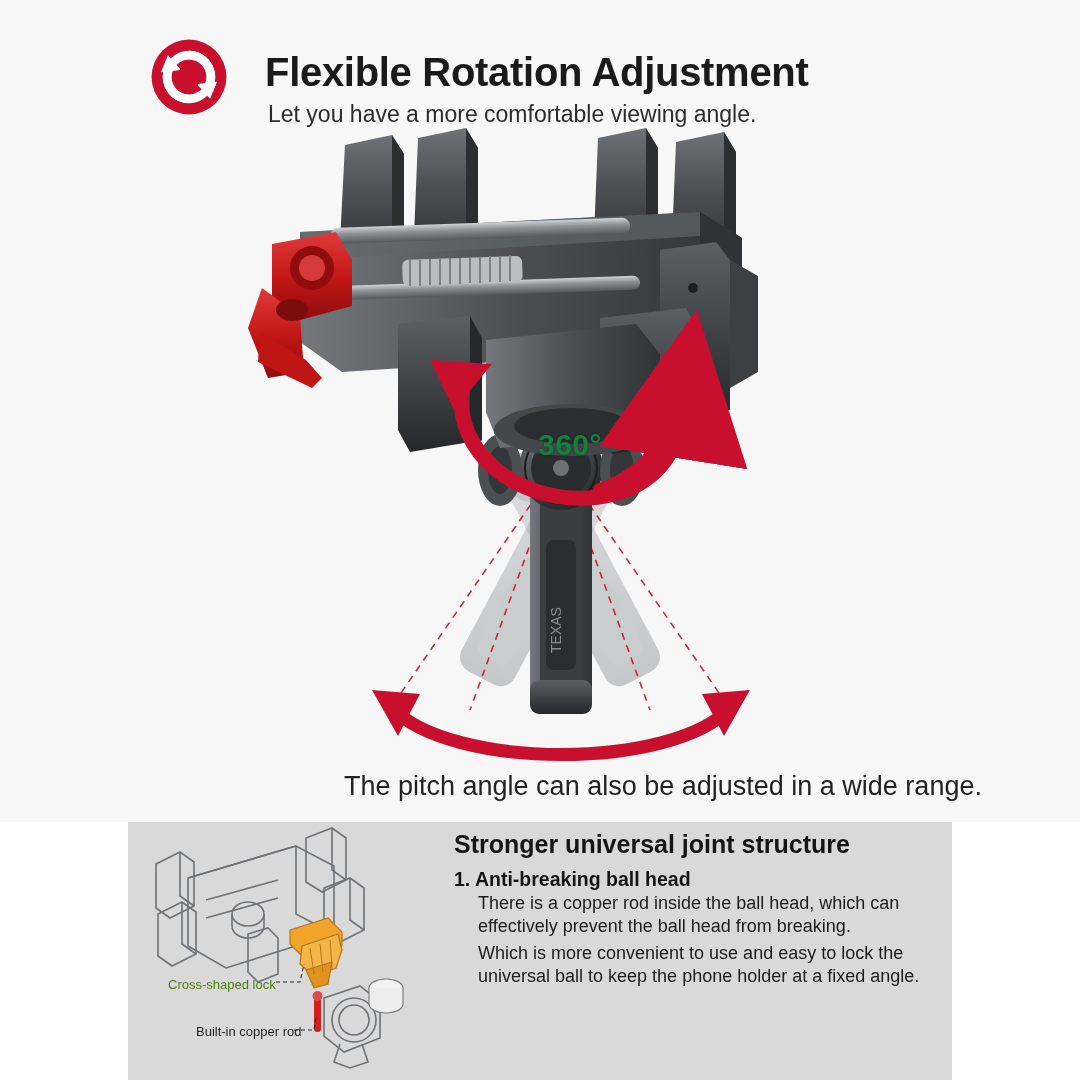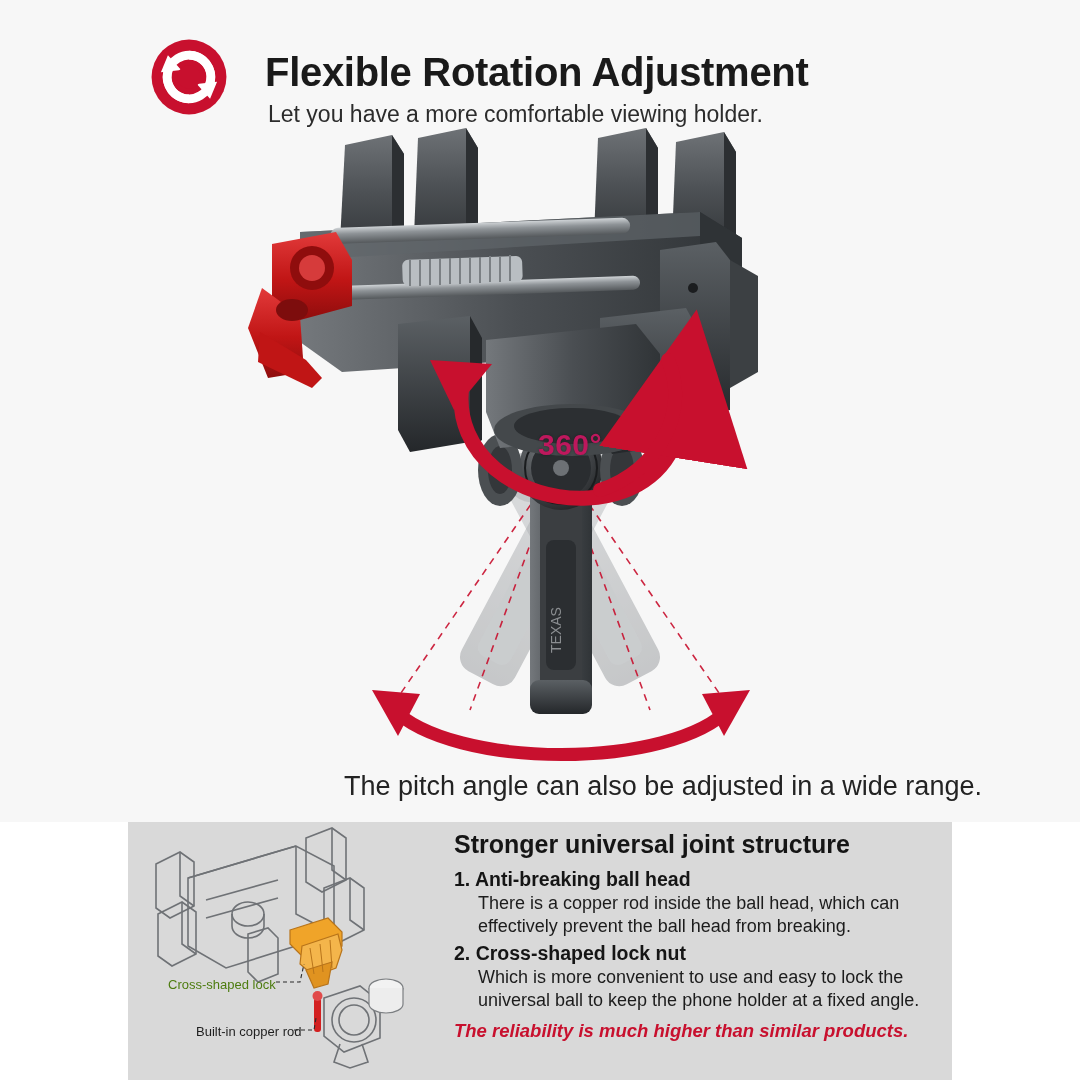--- a/index.html
+++ b/index.html
@@ -67,21 +67,21 @@
     top: 110px;
     width: 1080px;
     height: 660px;
   }
   .badge-360 {
     position: absolute;
     left: 538px;
     top: 318px;
     font-size: 30px;
     font-weight: bold;
-    color: #be185d;
+    color: #15803d;
     text-shadow: 0 0 3px rgba(0,0,0,.35);
     letter-spacing: 0.5px;
   }
   .badge-60 {
     position: absolute;
     left: 550px;
     top: 735px;
     font-size: 30px;
     font-weight: bold;
     color: #c8102e;
@@ -185,21 +185,21 @@
     <svg class="rot-icon" viewBox="0 0 100 100">
       <circle cx="50" cy="50" r="48" fill="#c8102e"></circle>
       <path d="M50 22 A28 28 0 1 1 24.5 38" fill="none" stroke="#ffffff" stroke-width="11" stroke-linecap="butt"></path>
       <polygon points="23,22 40,41 14,44" fill="#ffffff"></polygon>
       <path d="M50 78 A28 28 0 1 1 75.5 62" fill="none" stroke="#ffffff" stroke-width="11" stroke-linecap="butt"></path>
       <polygon points="77,78 60,59 86,56" fill="#ffffff"></polygon>
       <circle cx="50" cy="50" r="15" fill="#c8102e"></circle>
     </svg>
 
     <div class="title">Flexible Rotation Adjustment</div>
-    <div class="subtitle">Let you have a more comfortable viewing holder.</div>
+    <div class="subtitle">Let you have a more comfortable viewing angle.</div>
   </div>
 
   <div class="product-stage">
     <svg width="1080" height="660" viewBox="0 0 1080 660">
       <defs>
         <linearGradient id="metalV" x1="0" y1="0" x2="0" y2="1">
           <stop offset="0%" stop-color="#6e7276"></stop>
           <stop offset="45%" stop-color="#4d5155"></stop>
           <stop offset="100%" stop-color="#2d3033"></stop>
         </linearGradient>
@@ -437,21 +437,19 @@
 
     <div class="bottom-right">
       <div class="b-title">Stronger universal joint structure</div>
 
       <div class="b-item">
         <div class="b-item-head">1. Anti-breaking ball head</div>
         <div class="b-item-body">There is a copper rod inside the ball head, which can effectively prevent the ball head from breaking.</div>
       </div>
 
       <div class="b-item">
-        <div class="b-item-head">2. Cross-shaped lock nut</div>
         <div class="b-item-body">Which is more convenient to use and easy to lock the universal ball to keep the phone holder at a fixed angle.</div>
       </div>
 
-      <div class="b-footer">The reliability is much higher than similar products.</div>
     </div>
   </div>
 
 </div>
 
 </body></html>

